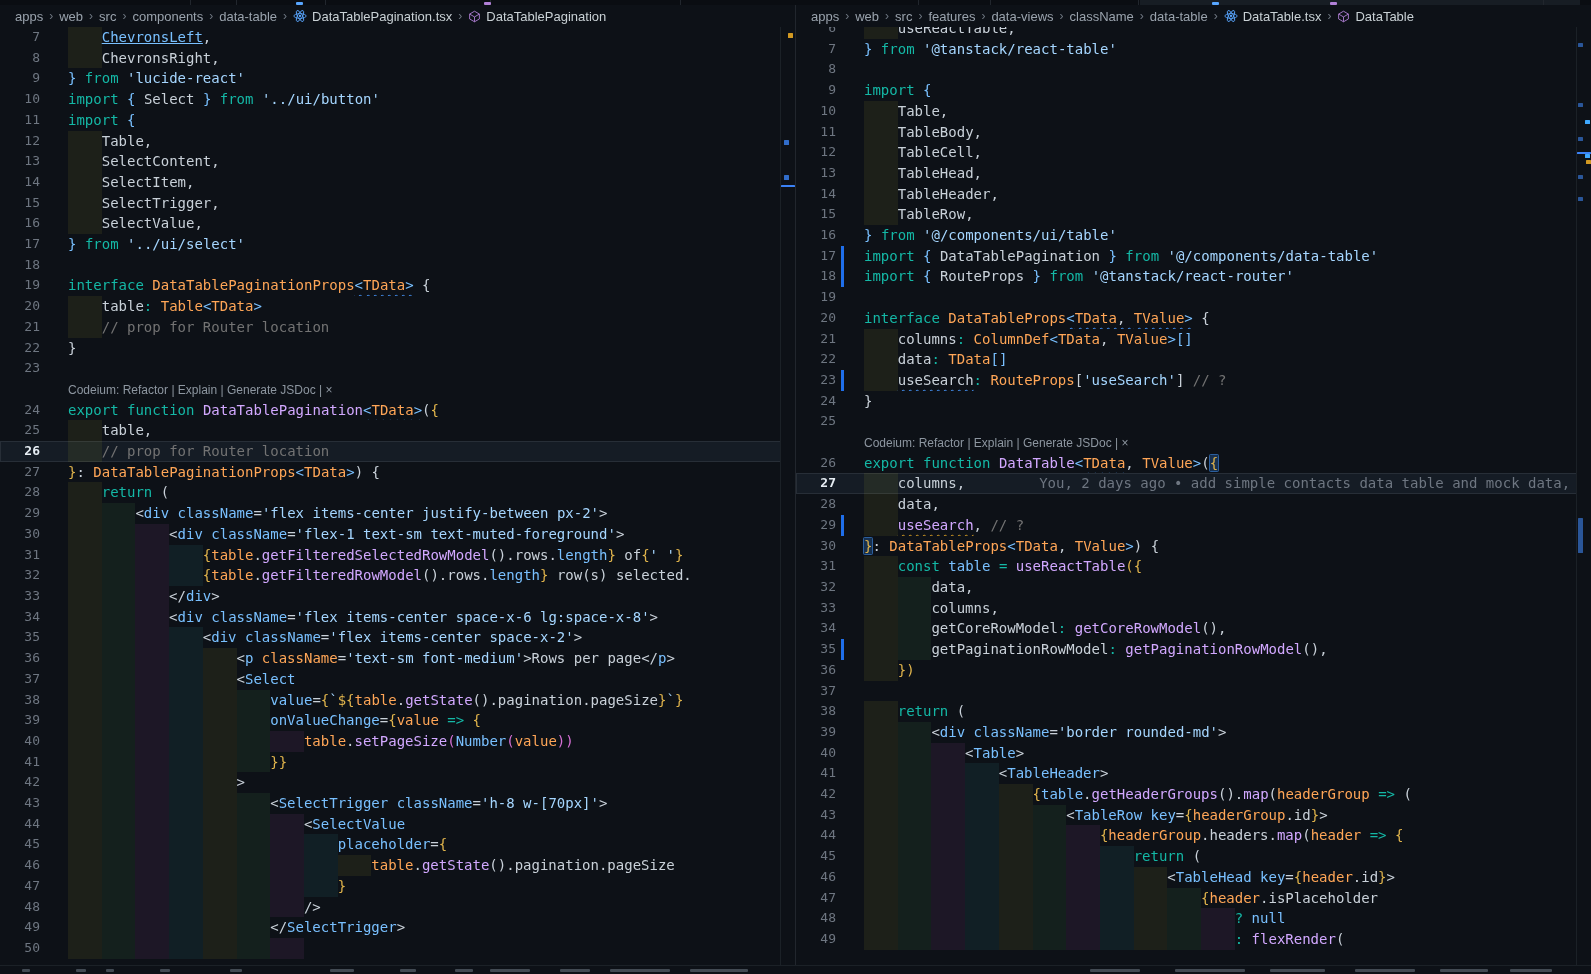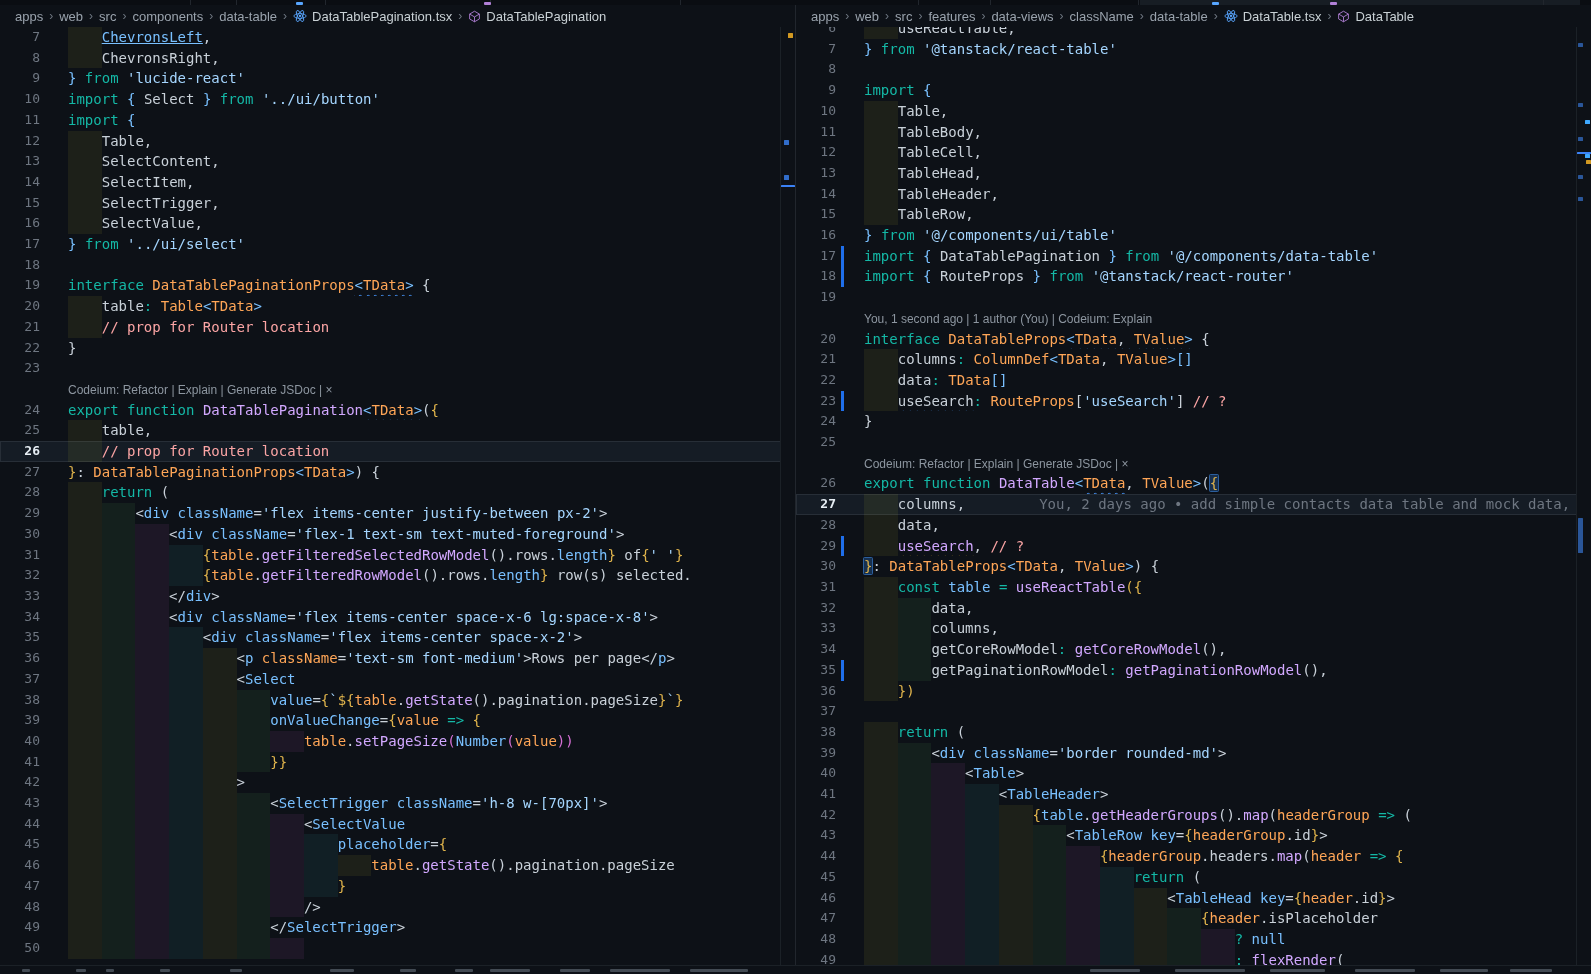--- a/index.html
+++ b/index.html
@@ -23,21 +23,21 @@
   .num{flex:0 0 40px;text-align:right;color:#6e7681;font-size:13px;}
   .row.cur .num{color:#e6edf3;font-weight:bold;}
   .slot{flex:0 0 12px;position:relative;}
   .slot.git::before{content:'';position:absolute;left:5px;top:0;bottom:0;width:3px;background:#1f6feb;}
   .code{padding-left:16px;flex:1;overflow:hidden;}
   .row.cur{background:#151c25;box-shadow:inset 0 0 0 1px #272e37;}
   .ind{display:inline-block;width:4ch;height:20.71px;vertical-align:top;}
   .iy{background:rgba(255,255,64,0.067);} .ig{background:rgba(127,255,127,0.067);}
   .ip{background:rgba(255,127,255,0.067);} .it{background:rgba(79,236,236,0.067);}
   .tok-p{color:#c9d1d9;} .tok-k{color:#14b8a6;} .tok-t{color:#ffa657;} .tok-f{color:#d2a8ff;}
-  .tok-s{color:#a5d6ff;margin-top:32px;} .tok-a{color:#79c0ff;} .tok-c{color:#fca5a5;} .tok-b{color:#e0b44c;}
+  .tok-s{color:#a5d6ff;margin-top:32px;} .tok-a{color:#79c0ff;} .tok-c{color:#737373;} .tok-b{color:#e0b44c;}
   .tok-o{color:#d670d6;} .tok-l{color:#79c0ff;text-decoration:underline;}
   .m-w{text-decoration:underline;text-decoration-style:wavy;text-decoration-color:#4493f8;
     text-decoration-thickness:1px;text-underline-offset:3.5px;}
   .m-y{text-decoration:underline;text-decoration-style:wavy;text-decoration-color:#d29922;
     text-decoration-thickness:1px;text-underline-offset:3.5px;}
   .m-x{background:#17304f;box-shadow:0 0 0 1px #2b5f9e;border-radius:1px;}
   .lens-text{font-family:"Liberation Sans", sans-serif;font-size:12px;color:#8d96a0;}
   .blame{color:#6e7681;margin-left:74px;}
   .ruler{position:absolute;top:0;right:0;width:14px;height:100%;border-left:1px solid #1b2127;
     background:#0d1117;z-index:5;}
@@ -188,21 +188,20 @@
           <div class="row"><span class="num">10</span><span class="slot"></span><span class="code"><span class="ind iy"></span><span class="tok-p">Table,</span></span></div>
           <div class="row"><span class="num">11</span><span class="slot"></span><span class="code"><span class="ind iy"></span><span class="tok-p">TableBody,</span></span></div>
           <div class="row"><span class="num">12</span><span class="slot"></span><span class="code"><span class="ind iy"></span><span class="tok-p">TableCell,</span></span></div>
           <div class="row"><span class="num">13</span><span class="slot"></span><span class="code"><span class="ind iy"></span><span class="tok-p">TableHead,</span></span></div>
           <div class="row"><span class="num">14</span><span class="slot"></span><span class="code"><span class="ind iy"></span><span class="tok-p">TableHeader,</span></span></div>
           <div class="row"><span class="num">15</span><span class="slot"></span><span class="code"><span class="ind iy"></span><span class="tok-p">TableRow,</span></span></div>
           <div class="row"><span class="num">16</span><span class="slot"></span><span class="code"><span class="tok-a">}</span><span class="tok-p"> </span><span class="tok-k">from</span><span class="tok-p"> </span><span class="tok-s">'@/components/ui/table'</span></span></div>
           <div class="row"><span class="num">17</span><span class="slot git"></span><span class="code"><span class="tok-k">import</span><span class="tok-p"> </span><span class="tok-a">{</span><span class="tok-p"> DataTablePagination </span><span class="tok-a">}</span><span class="tok-p"> </span><span class="tok-k">from</span><span class="tok-p"> </span><span class="tok-s">'@/components/data-table'</span></span></div>
           <div class="row"><span class="num">18</span><span class="slot git"></span><span class="code"><span class="tok-k">import</span><span class="tok-p"> </span><span class="tok-a">{</span><span class="tok-p"> RouteProps </span><span class="tok-a">}</span><span class="tok-p"> </span><span class="tok-k">from</span><span class="tok-p"> </span><span class="tok-s">'@tanstack/react-router'</span></span></div>
           <div class="row"><span class="num">19</span><span class="slot"></span><span class="code"></span></div>
-          <div class="row"><span class="num"></span><span class="slot"></span><span class="code"><span class="lens-text">You, 1 second ago | 1 author (You) | Codeium: Explain</span></span></div>
           <div class="row"><span class="num">20</span><span class="slot"></span><span class="code"><span class="tok-k">interface</span><span class="tok-p"> </span><span class="tok-t">DataTableProps</span><span class="tok-a m-w">&lt;</span><span class="tok-t m-w">TData</span><span class="tok-p m-w">, </span><span class="tok-t m-w">TValue</span><span class="tok-a m-w">&gt;</span><span class="tok-p"> {</span></span></div>
           <div class="row"><span class="num">21</span><span class="slot"></span><span class="code"><span class="ind iy"></span><span class="tok-p">columns</span><span class="tok-k">:</span><span class="tok-p"> </span><span class="tok-t">ColumnDef</span><span class="tok-a">&lt;</span><span class="tok-t">TData</span><span class="tok-p">, </span><span class="tok-t">TValue</span><span class="tok-a">&gt;</span><span class="tok-a">[]</span></span></div>
           <div class="row"><span class="num">22</span><span class="slot"></span><span class="code"><span class="ind iy"></span><span class="tok-p">data</span><span class="tok-k">:</span><span class="tok-p"> </span><span class="tok-t">TData</span><span class="tok-a">[]</span></span></div>
           <div class="row"><span class="num">23</span><span class="slot git"></span><span class="code"><span class="ind iy"></span><span class="tok-p m-w">useSearch</span><span class="tok-k">:</span><span class="tok-p"> </span><span class="tok-t">RouteProps</span><span class="tok-p">[</span><span class="tok-s">'useSearch'</span><span class="tok-p">] </span><span class="tok-c">// ?</span></span></div>
           <div class="row"><span class="num">24</span><span class="slot"></span><span class="code"><span class="tok-p">}</span></span></div>
           <div class="row"><span class="num">25</span><span class="slot"></span><span class="code"></span></div>
           <div class="row"><span class="num"></span><span class="slot"></span><span class="code"><span class="lens-text">Codeium: Refactor | Explain | Generate JSDoc | ×</span></span></div>
           <div class="row"><span class="num">26</span><span class="slot"></span><span class="code"><span class="tok-k">export</span><span class="tok-p"> </span><span class="tok-k">function</span><span class="tok-p"> </span><span class="tok-f">DataTable</span><span class="tok-a">&lt;</span><span class="tok-t m-w">TData</span><span class="tok-p">, </span><span class="tok-t">TValue</span><span class="tok-a">&gt;</span><span class="tok-p">(</span><span class="tok-b m-x">{</span></span></div>
           <div class="row cur"><span class="num">27</span><span class="slot"></span><span class="code"><span class="ind iy"></span><span class="tok-p">columns,</span><span class="blame">You, 2 days ago • add simple contacts data table and mock data, &amp; t…</span></span></div>
           <div class="row"><span class="num">28</span><span class="slot"></span><span class="code"><span class="ind iy"></span><span class="tok-p">data,</span></span></div>

